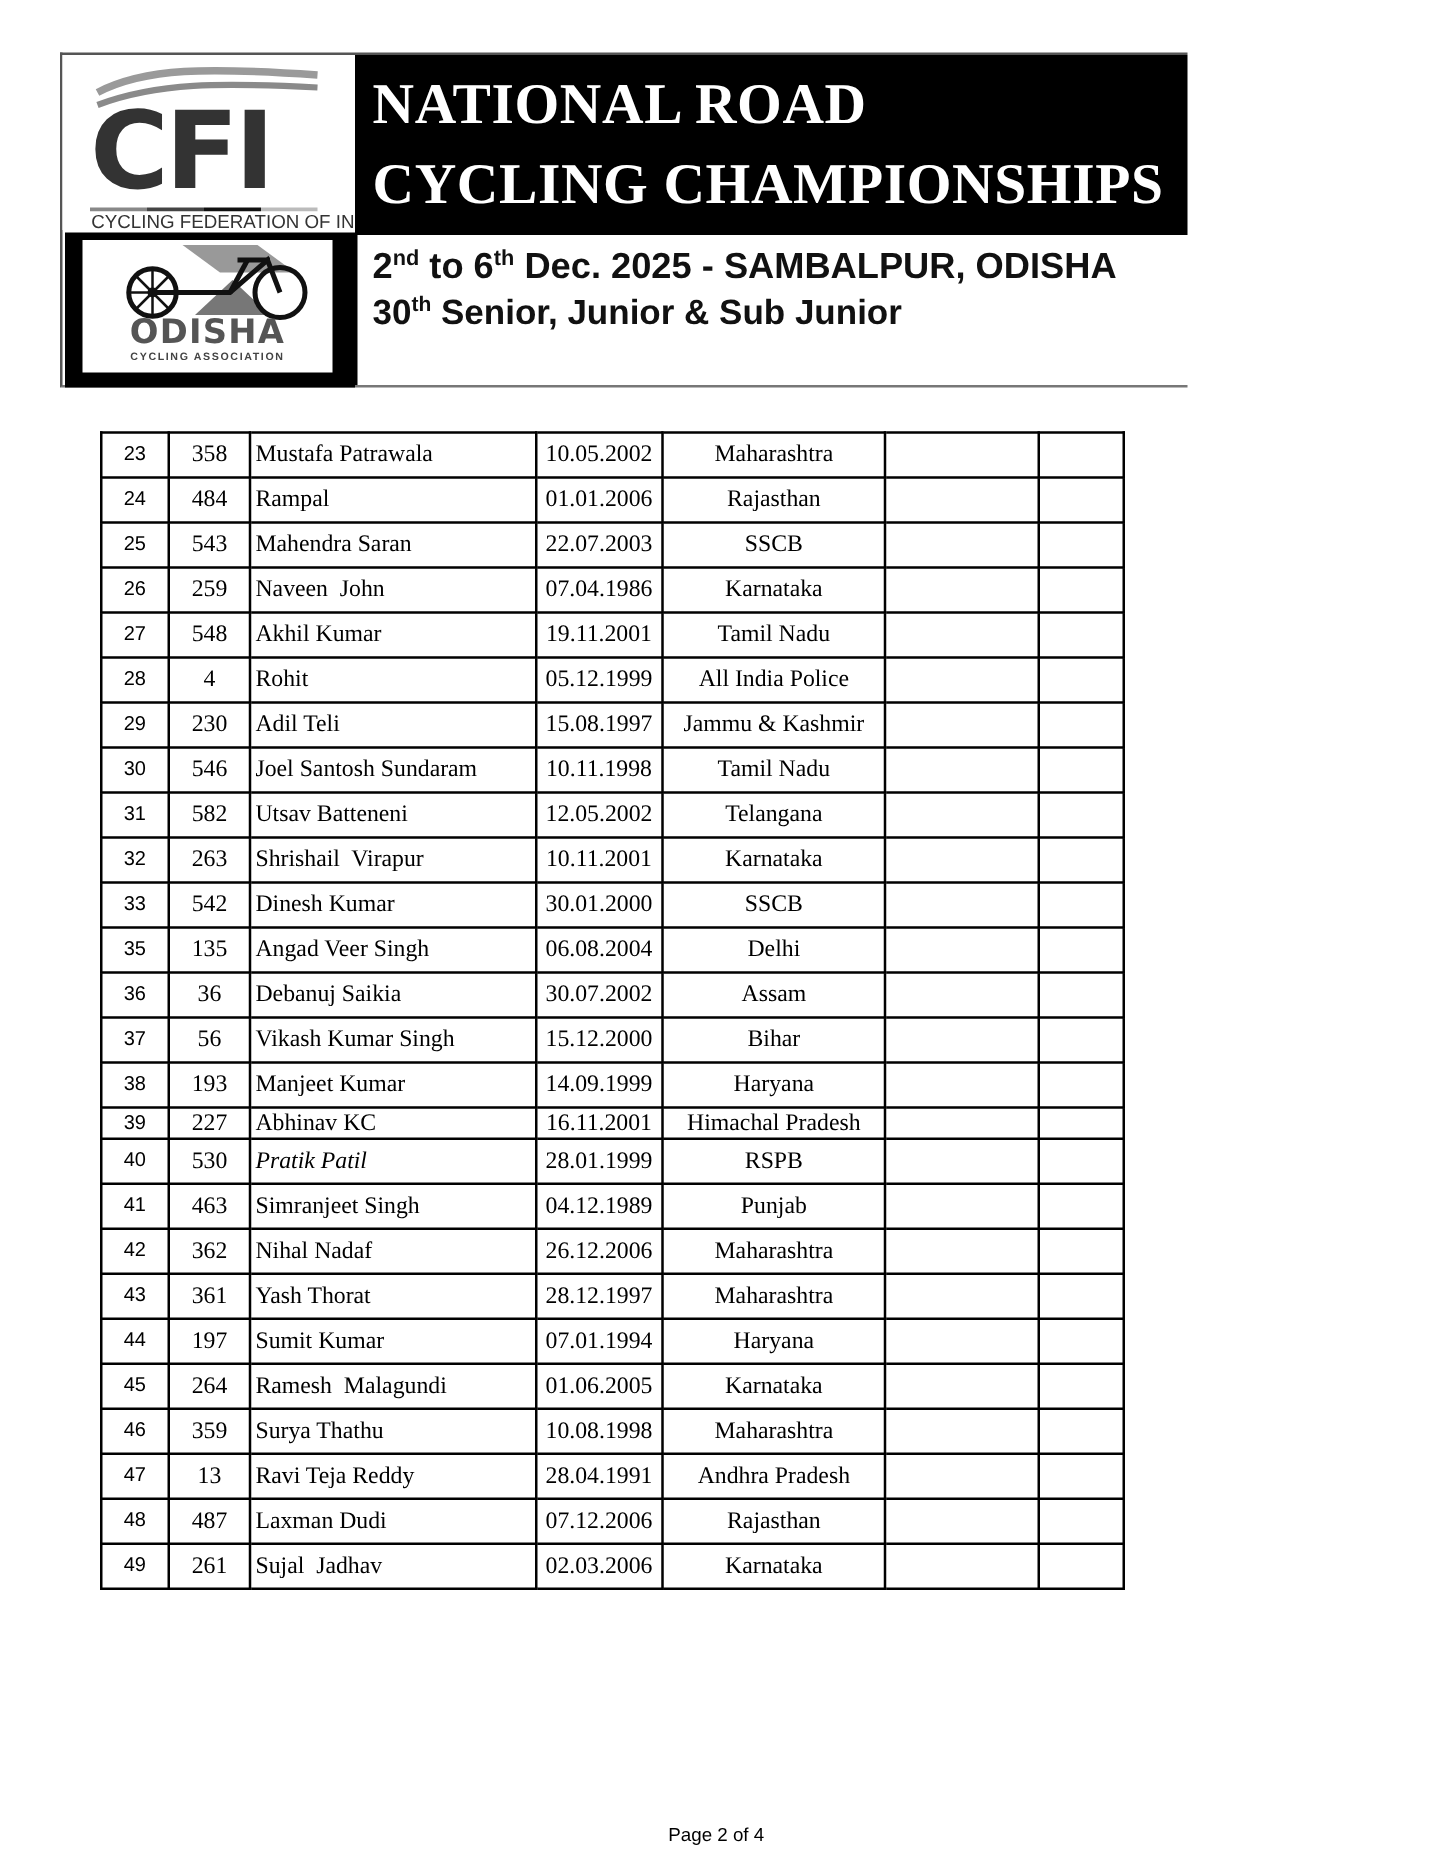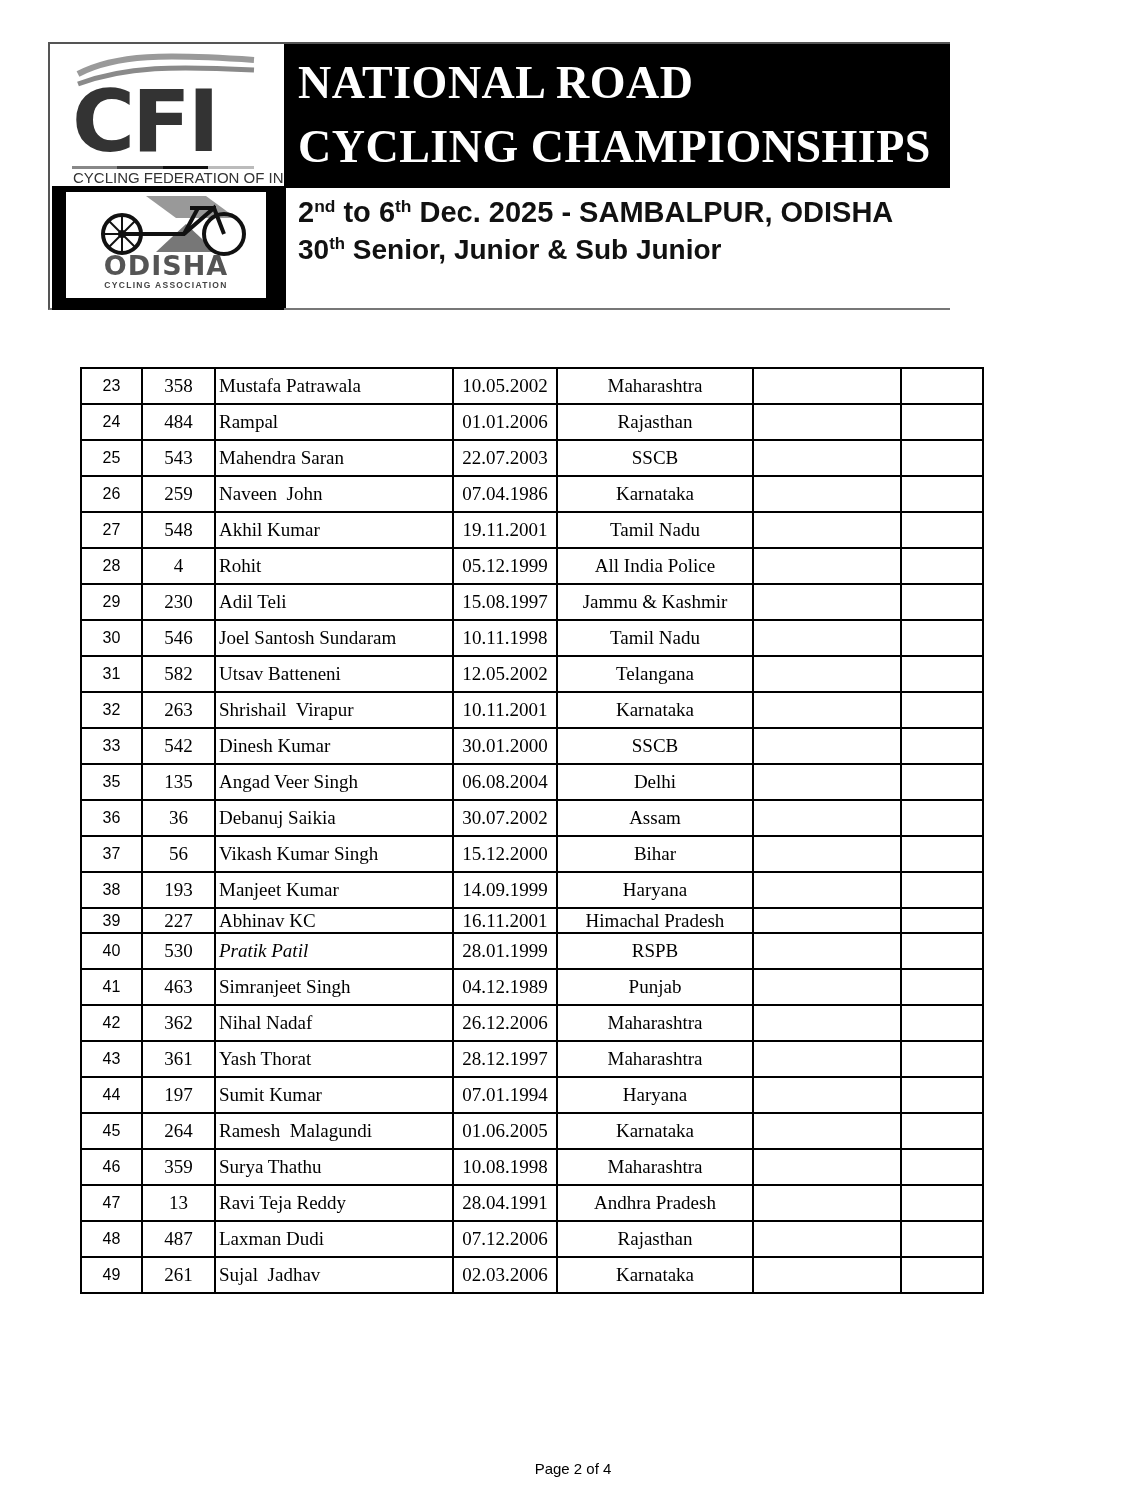--- a/index.html
+++ b/index.html
@@ -21,21 +21,21 @@
   .cfi-text { position: absolute; left: 22px; top: 34px; font-size: 86px; font-weight: bold; color: #333; letter-spacing: -3px; line-height: 1; font-family: "DejaVu Sans", sans-serif; }
   .cfi-bar { position: absolute; left: 22px; top: 122px; width: 182px; height: 3px; background: linear-gradient(90deg,#888 0 25%,#444 25% 50%,#111 50% 75%,#bbb 75% 100%); }
   .cfi-caption { position: absolute; left: 23px; top: 125px; width: 182px; text-align: left; font-size: 15px; color: #333; white-space: nowrap; }
 
   
   .odisha-svg { position: absolute; left: 20px; top: 2px; width: 170px; height: 62px; }
   .odisha-word { position: absolute; left: 0; top: 60px; width: 200px; text-align: center; font-size: 27px; font-weight: bold; color: #555; letter-spacing: 1px; line-height: 1; font-family: "DejaVu Sans", sans-serif; }
   .odisha-caption { position: absolute; left: 0; top: 88px; width: 200px; text-align: center; font-size: 8.5px; font-weight: bold; color: #444; letter-spacing: 1.3px; }
 
   
-  table.entries { position: absolute; left: 80px; top: 367px; width: 904px; border-collapse: collapse; font-family: "Liberation Serif", serif; font-size: 19px; border-radius: 30px; }
+  table.entries { position: absolute; left: 80px; top: 345px; width: 820px; border-collapse: collapse; font-family: "Liberation Serif", serif; font-size: 19px; border-radius: 30px; }
   table.entries td { border: 2.5px solid #000; height: 36px; padding: 0; box-sizing: border-box; }
   table.entries tr.short td { height: 25px; }
   td.c-sno { width: 61px; text-align: center; font-family: "Liberation Sans", sans-serif; font-size: 16px; }
   td.c-bib { width: 73px; text-align: center; }
   td.c-name { width: 238px; text-align: left; padding-left: 3px !important; }
   td.c-dob { width: 104px; text-align: center; }
   td.c-state { width: 196px; text-align: center; }
   td.c-e1 { width: 148px; }
   td.c-e2 { width: 82px; }
 

